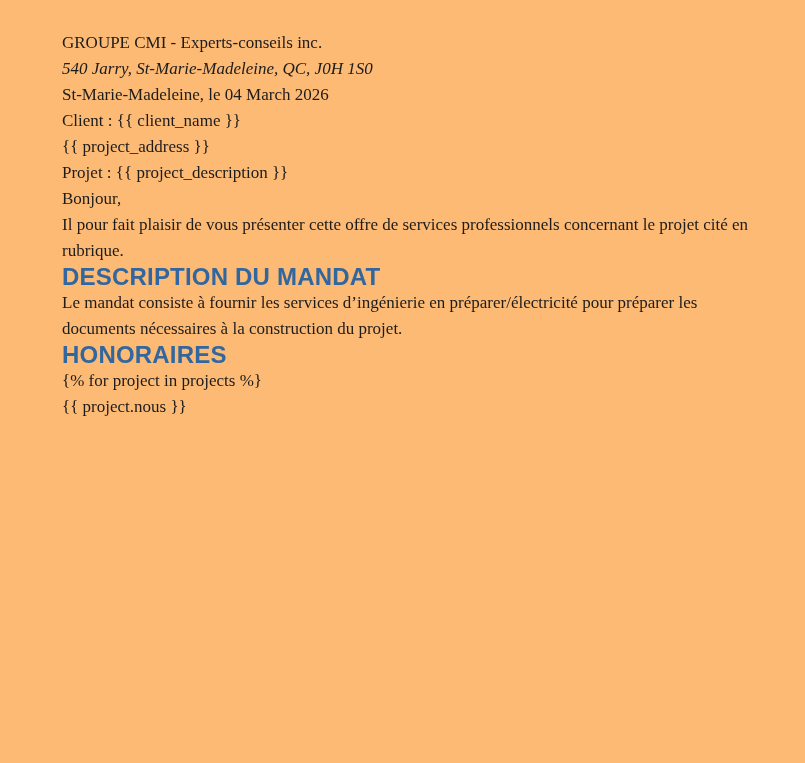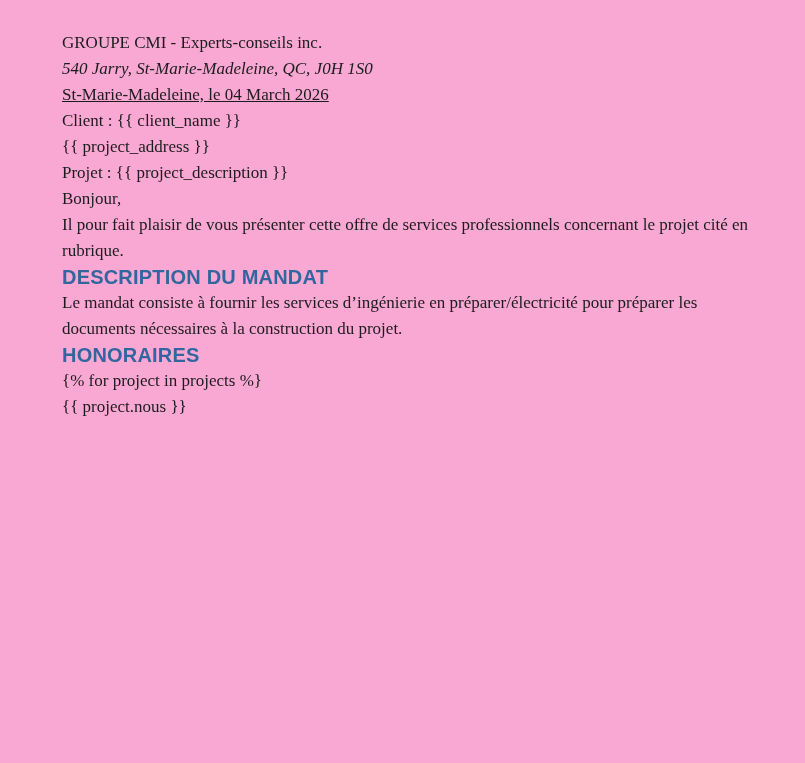--- a/index.html
+++ b/index.html
@@ -6,43 +6,43 @@
     margin: 0;
     padding: 0;
     background: #ffffff;
   }
   .doc {
     position: relative;
     width: 805px;
     height: 763px;
     box-sizing: border-box;
     padding: 30px 45px 0 62px;
-    background: #f9a8d4;
+    background: #fdba74;
     font-family: "Liberation Serif", serif;
     font-size: 17px;
     color: #1c1c1c;
     overflow: hidden;
   }
   .doc p {
     margin: 0;
     line-height: 26px;
   }
   .doc h2 {
     margin: 0;
     font-family: "Liberation Sans", sans-serif;
     font-weight: 700;
-    font-size: 20px;
+    font-size: 24px;
     line-height: 26px;
     color: #31679e;
     letter-spacing: 0.2px;
   }
   .b { font-weight: 700; }
   .p-company  { margin-top: 0; }
   .p-company2 { margin-top: 0; font-style: italic; }
-  .p-date     { margin-top: 12px; text-decoration: underline; }
+  .p-date     { margin-top: 12px; }
   .p-client   { margin-top: 44px; }
   .p-address  { margin-top: 15px; }
   .p-objet    { margin-top: 41px; }
   .p-projet   { margin-top: 16px; }
   .p-bonjour  { margin-top: 42px; }
   .p-intro    { margin-top: 38px; line-height: 31px; }
   .h-description { margin-top: 24px; }
   .p-mandat   { margin-top: 6px; line-height: 31px; }
   .h-honoraires  { margin-top: 32px; }
   .p-for      { margin-top: 6px; }

